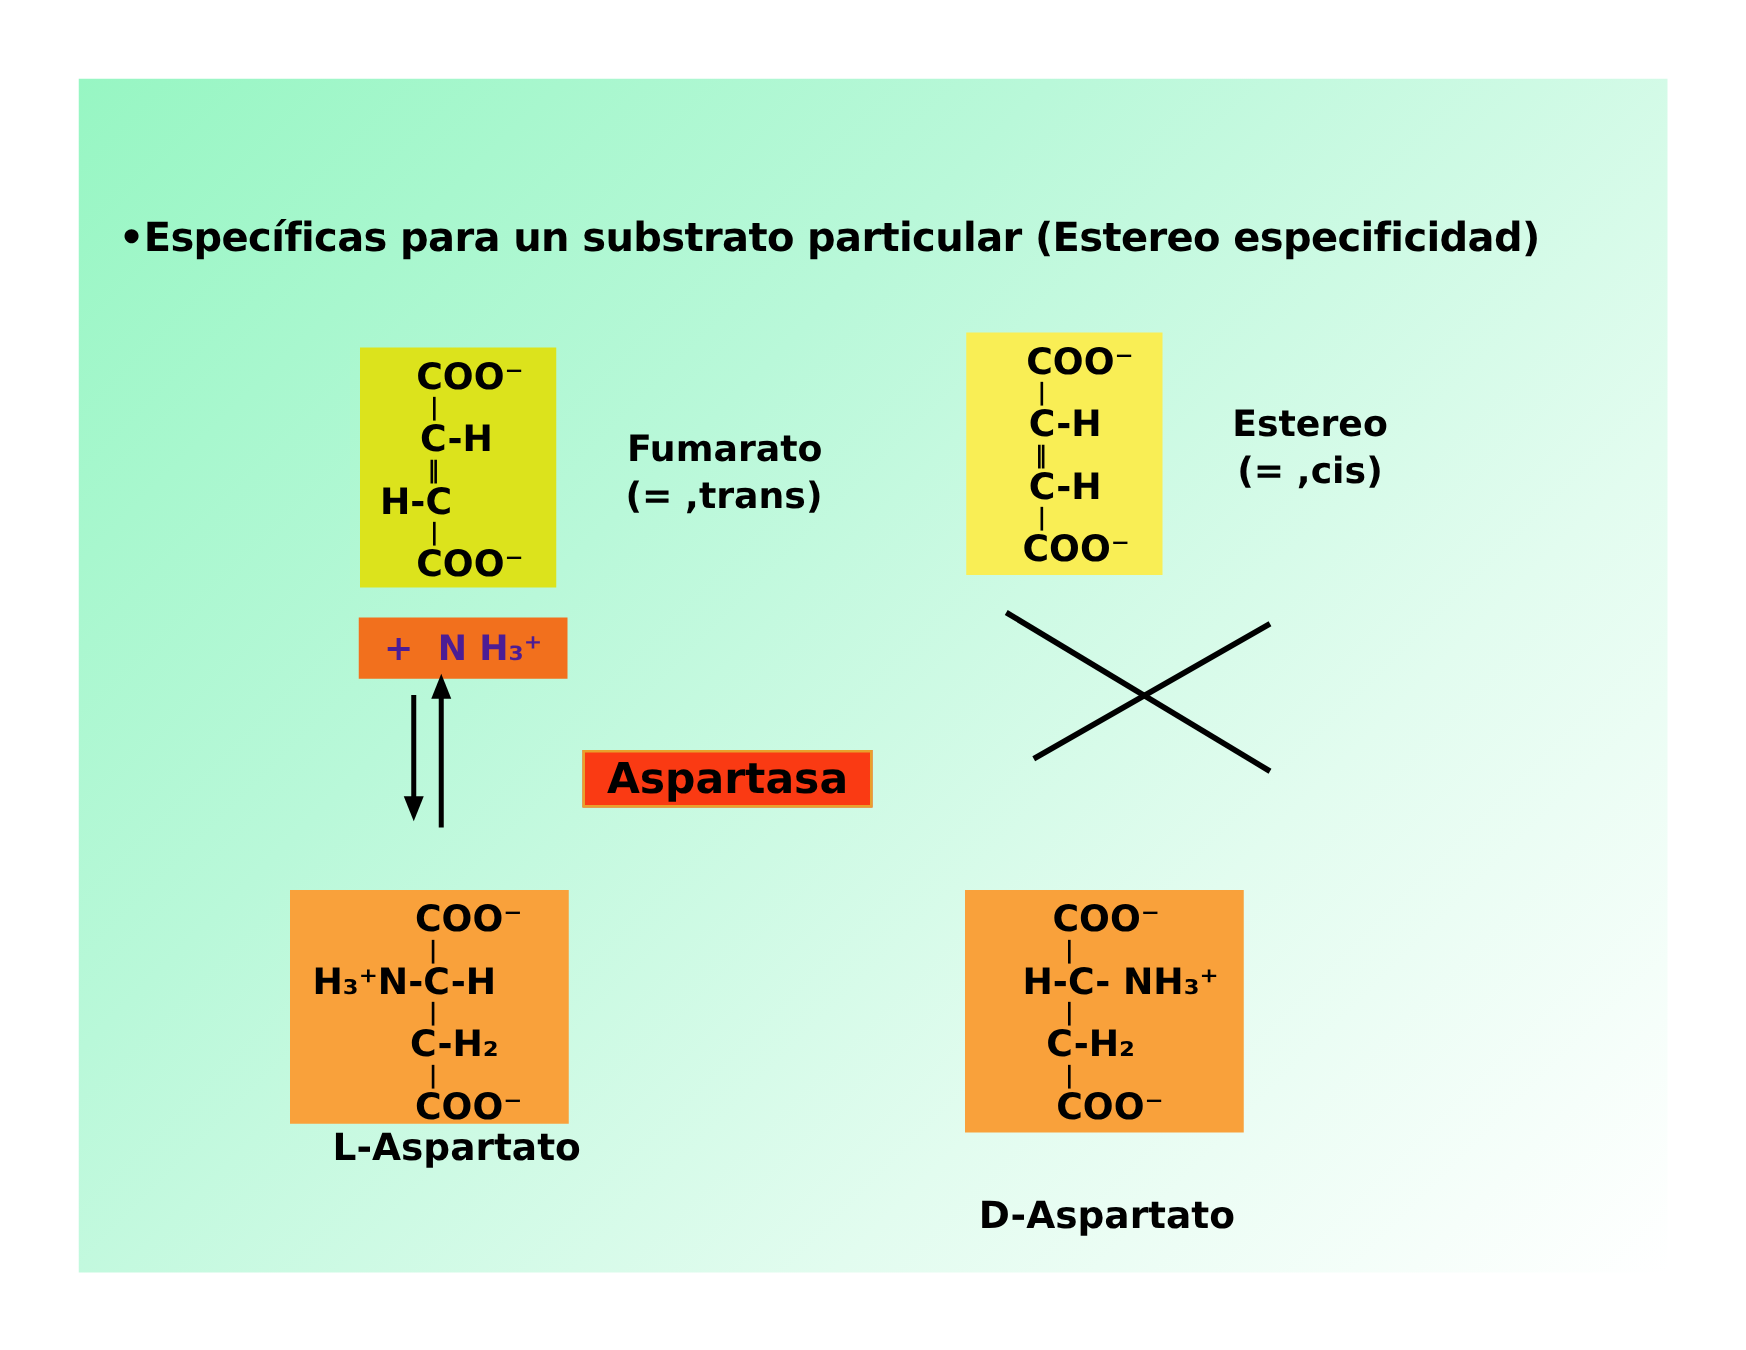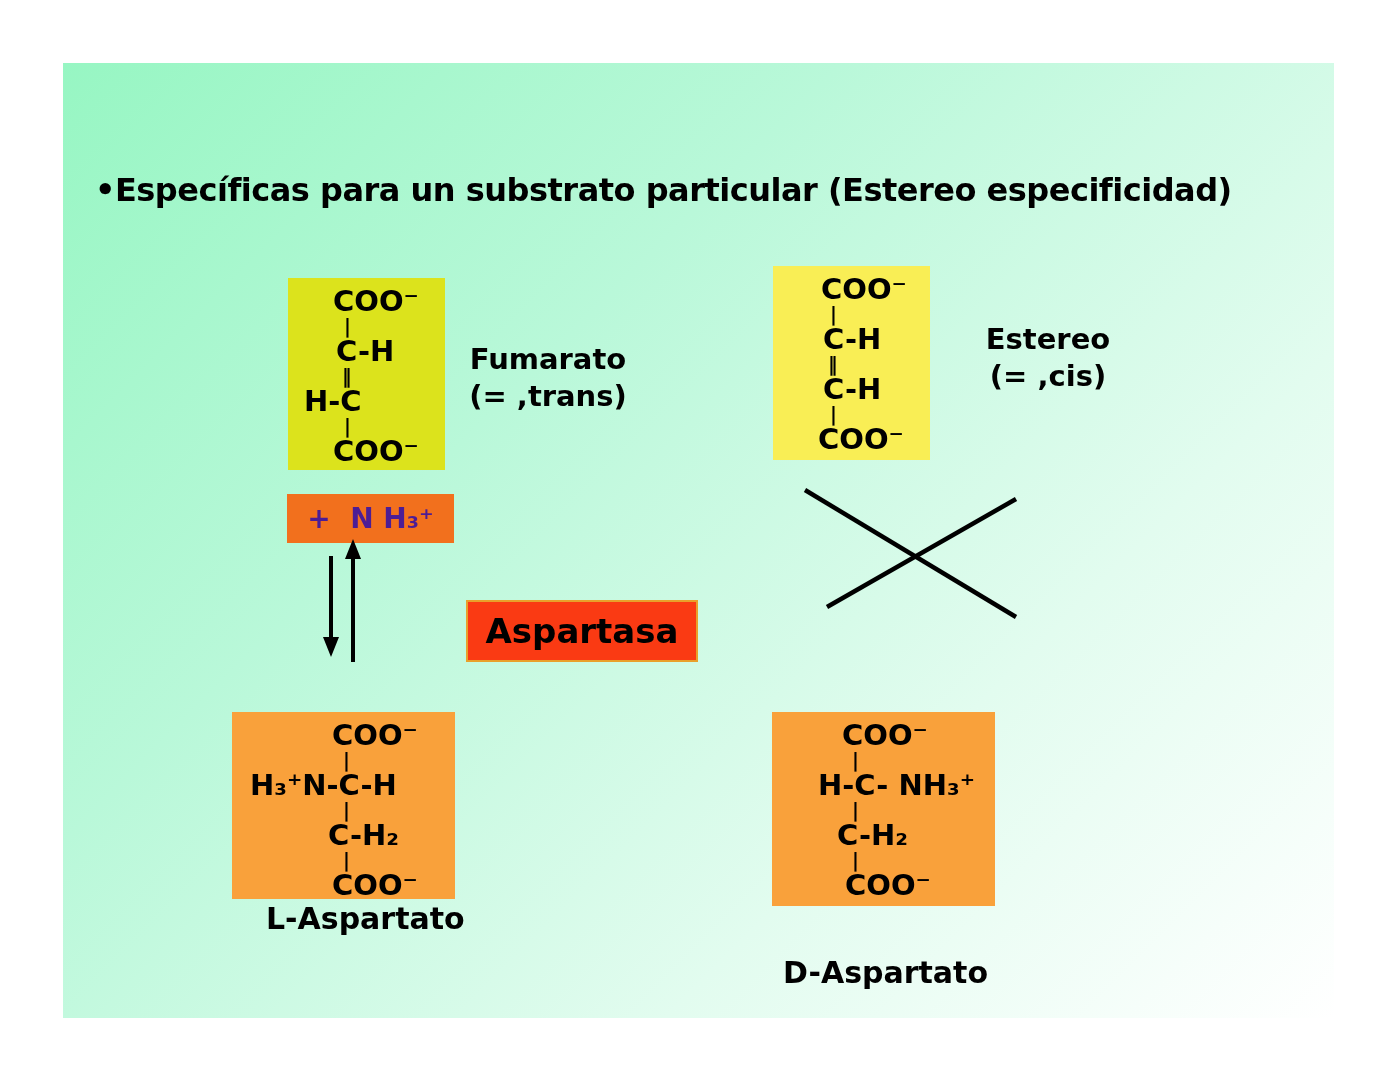--- a/index.html
+++ b/index.html
@@ -53,21 +53,21 @@
   .das-s div:nth-child(6){padding-left:80px}
   .das-s div:nth-child(7){padding-left:73px}
 
   .side-label{position:absolute;font-size:29px;font-weight:bold;text-align:center;color:#000;line-height:37px;}
   .ammonium{
     position:absolute;left:224px;top:431px;width:167px;height:49px;
     display:flex;align-items:center;justify-content:center;
     font-size:28px;font-weight:bold;white-space:pre;color:#4c1d95;
   }
   .enzyme{
-    position:absolute;left:403px;top:537px;width:232px;height:62px;
+    position:absolute;left:403px;top:537px;width:232px;height:46px;
     display:flex;align-items:center;justify-content:center;
     font-size:34px;font-weight:bold;color:#000;box-sizing:border-box;
   }
   .bottom-label{position:absolute;font-size:30px;font-weight:bold;color:#000;}
   svg{position:absolute;overflow:visible;}
 </style>
 </head>
 <body>
 
 <div class="slide">
@@ -77,21 +77,21 @@
   <div class="chem-box struct fum-s" style="left:225px;top:215px;width:157px;height:192px;background:#dce31c;">
     <div class="fl">COO⁻</div>
     <div class="bond">|</div>
     <div class="fl">C-H</div>
     <div class="bond">‖</div>
     <div class="fl">H-C</div>
     <div class="bond">|</div>
     <div class="fl">COO⁻</div>
   </div>
 
-  <div class="side-label" style="left:395px;top:278px;width:180px;">
+  <div class="side-label" style="left:415px;top:278px;width:180px;text-align:right;">
     <div>Fumarato</div>
     <div>(= ,trans)</div>
   </div>
 
   <div class="chem-box struct mal-s" style="left:710px;top:203px;width:157px;height:194px;background:#f9ee55;">
     <div class="fl">COO⁻</div>
     <div class="bond">|</div>
     <div class="fl">C-H</div>
     <div class="bond">‖</div>
     <div class="fl">C-H</div>

